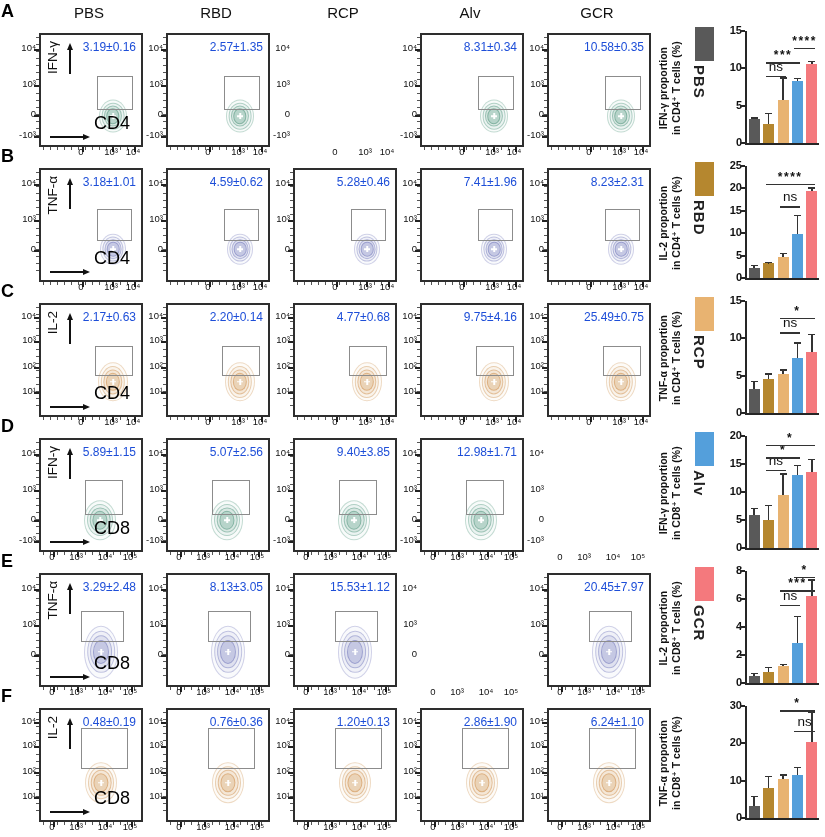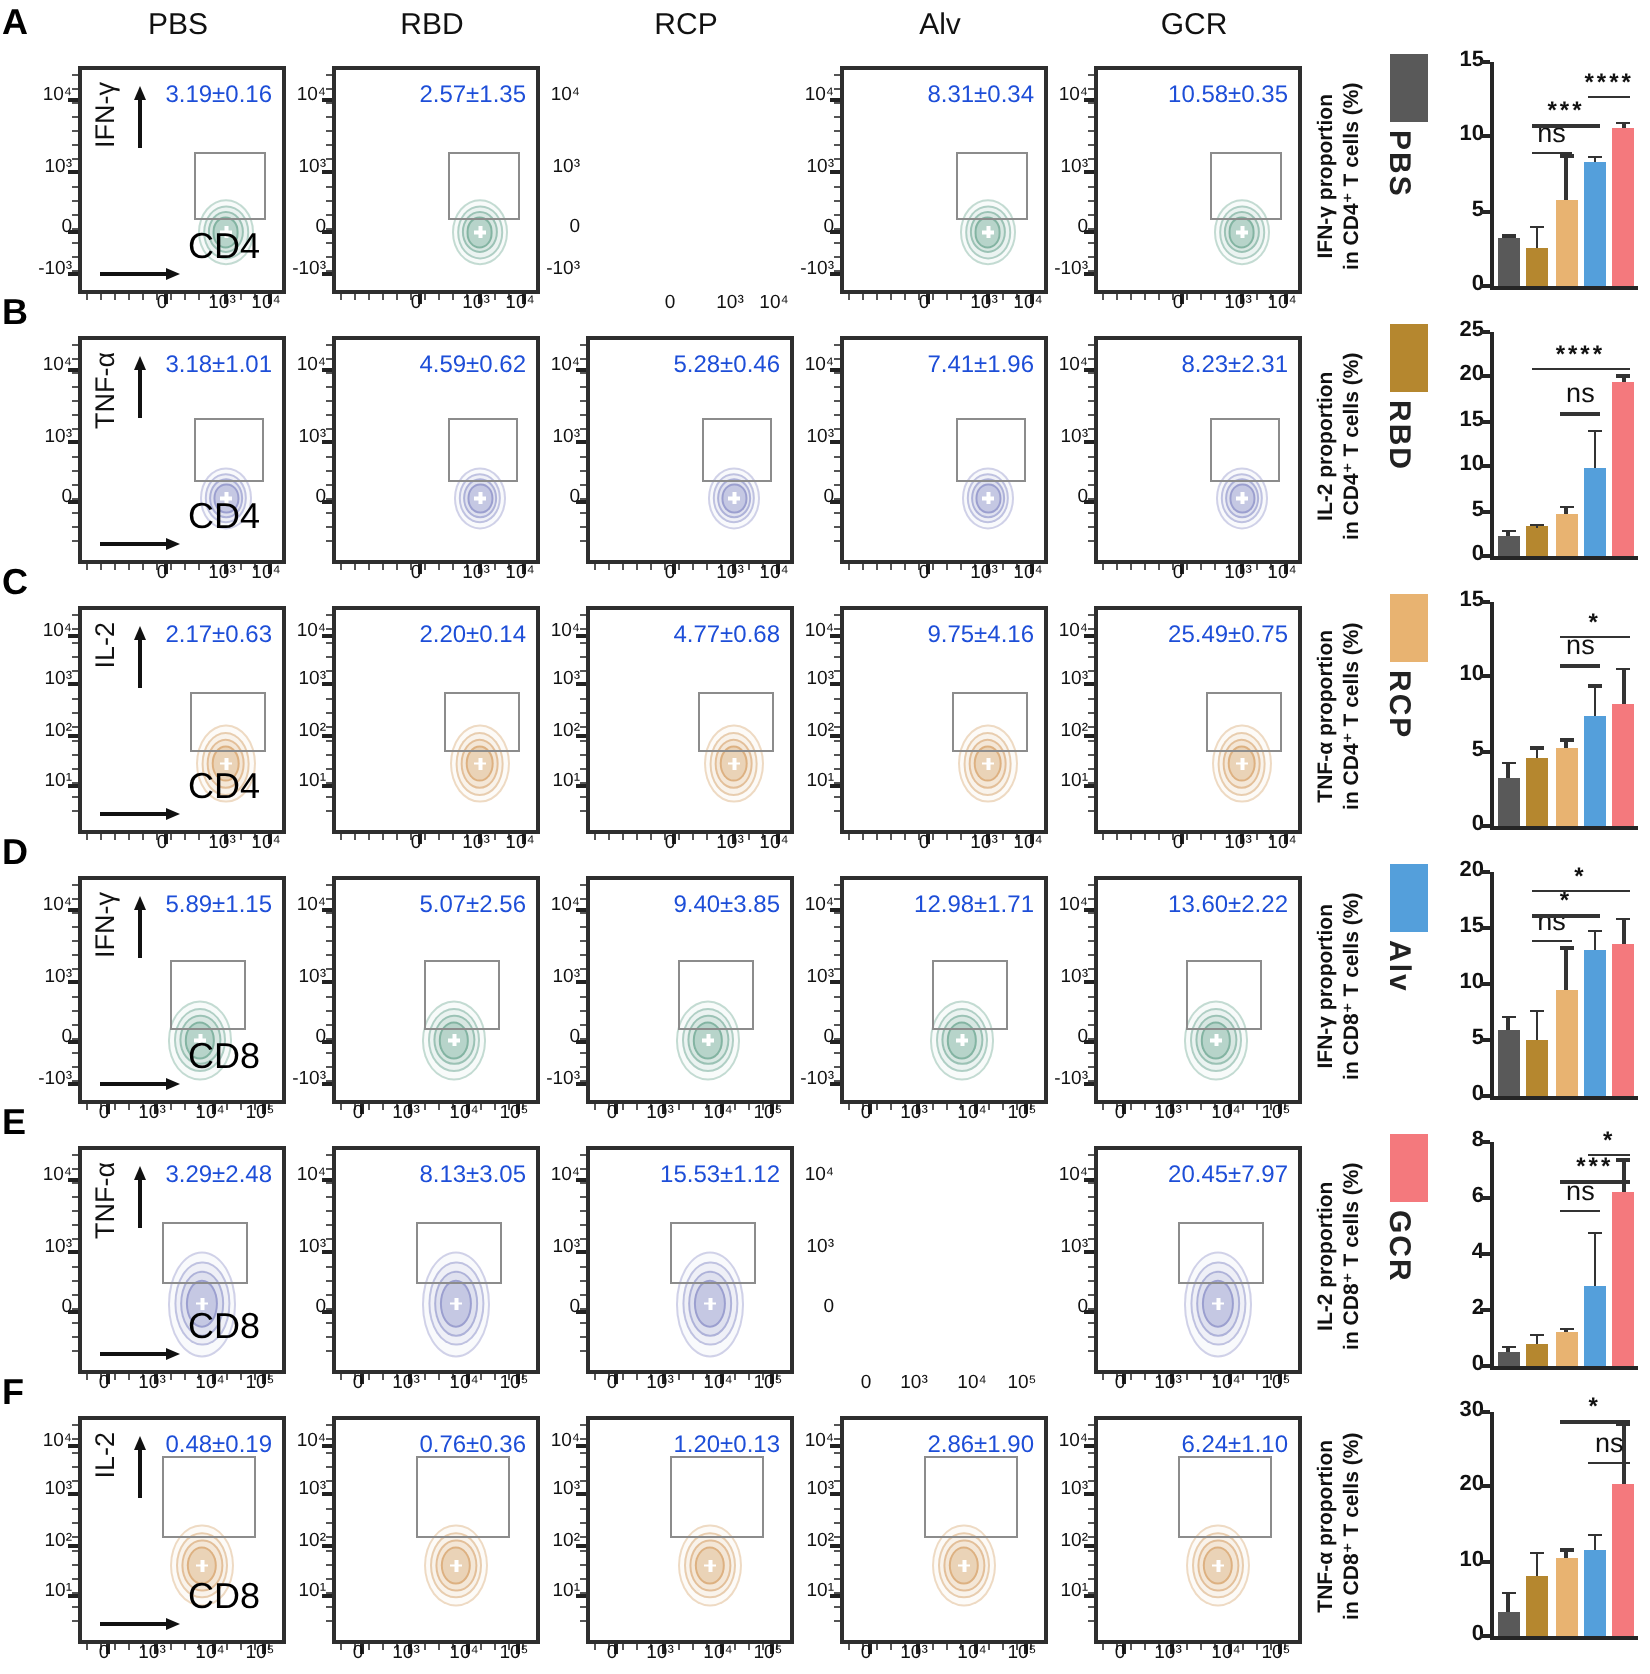--- a/index.html
+++ b/index.html
@@ -758,42 +758,20 @@
         <div class="xtick-label" style="left: 38px;">0</div>
         <div class="xtick-label" style="left: 62px;">10³</div>
         <div class="xtick-label" style="left: 91px;">10⁴</div>
         <div class="xtick-label" style="left: 116px;">10⁵</div>
       </div>
       <div class="flow-panel" style="left: 522px;">
         <div class="ytick-label" style="top: 15.4px;">10⁴</div>
         <div class="ytick-label" style="top: 50.6px;">10³</div>
         <div class="ytick-label" style="top: 81.4px;">0</div>
         <div class="ytick-label" style="top: 102.3px;">-10³</div>
-        <div class="plot-box">
-          <div class="mticks-y"></div>
-          <div class="mticks-x"></div>
-          <div class="majy" style="top: 14.4px;"></div>
-          <div class="majy" style="top: 49.6px;"></div>
-          <div class="majy" style="top: 80.4px;"></div>
-          <div class="majy" style="top: 101.3px;"></div>
-          <div class="majx" style="left: 12px;"></div>
-          <div class="majx" style="left: 36px;"></div>
-          <div class="majx" style="left: 65px;"></div>
-          <div class="majx" style="left: 90px;"></div>
-          <div class="blob" style="left: 44px; top: 61.6px; width: 30px; height: 37.4px;">
-            <div class="ring" style="width: 100%; height: 100%; border: 1px solid rgba(116, 171, 151, 0.4); background: rgba(116, 171, 151, 0.05);"></div>
-            <div class="ring" style="width: 80%; height: 80%; border: 1px solid rgba(116, 171, 151, 0.5); background: rgba(116, 171, 151, 0.09);"></div>
-            <div class="ring" style="width: 62%; height: 62%; border: 1px solid rgba(116, 171, 151, 0.62); background: rgba(116, 171, 151, 0.16);"></div>
-            <div class="ring" style="width: 44%; height: 44%; border: 1px solid rgba(116, 171, 151, 0.78); background: rgba(116, 171, 151, 0.32);"></div>
-            <div class="ccross-h"></div>
-            <div class="ccross-v"></div>
-          </div>
-          <div class="gate" style="left: 44px; top: 39.6px; width: 36px; height: 33px;"></div>
-          <div class="pct">13.60±2.22</div>
-        </div>
         <div class="xtick-label" style="left: 38px;">0</div>
         <div class="xtick-label" style="left: 62px;">10³</div>
         <div class="xtick-label" style="left: 91px;">10⁴</div>
         <div class="xtick-label" style="left: 116px;">10⁵</div>
       </div>
       <div class="bar-panel">
         <div class="swatch" style="background: rgb(84, 159, 219);"></div>
         <div class="legend-label">Alv</div>
         <div class="bar-ytitle">
           <div class="rot">

